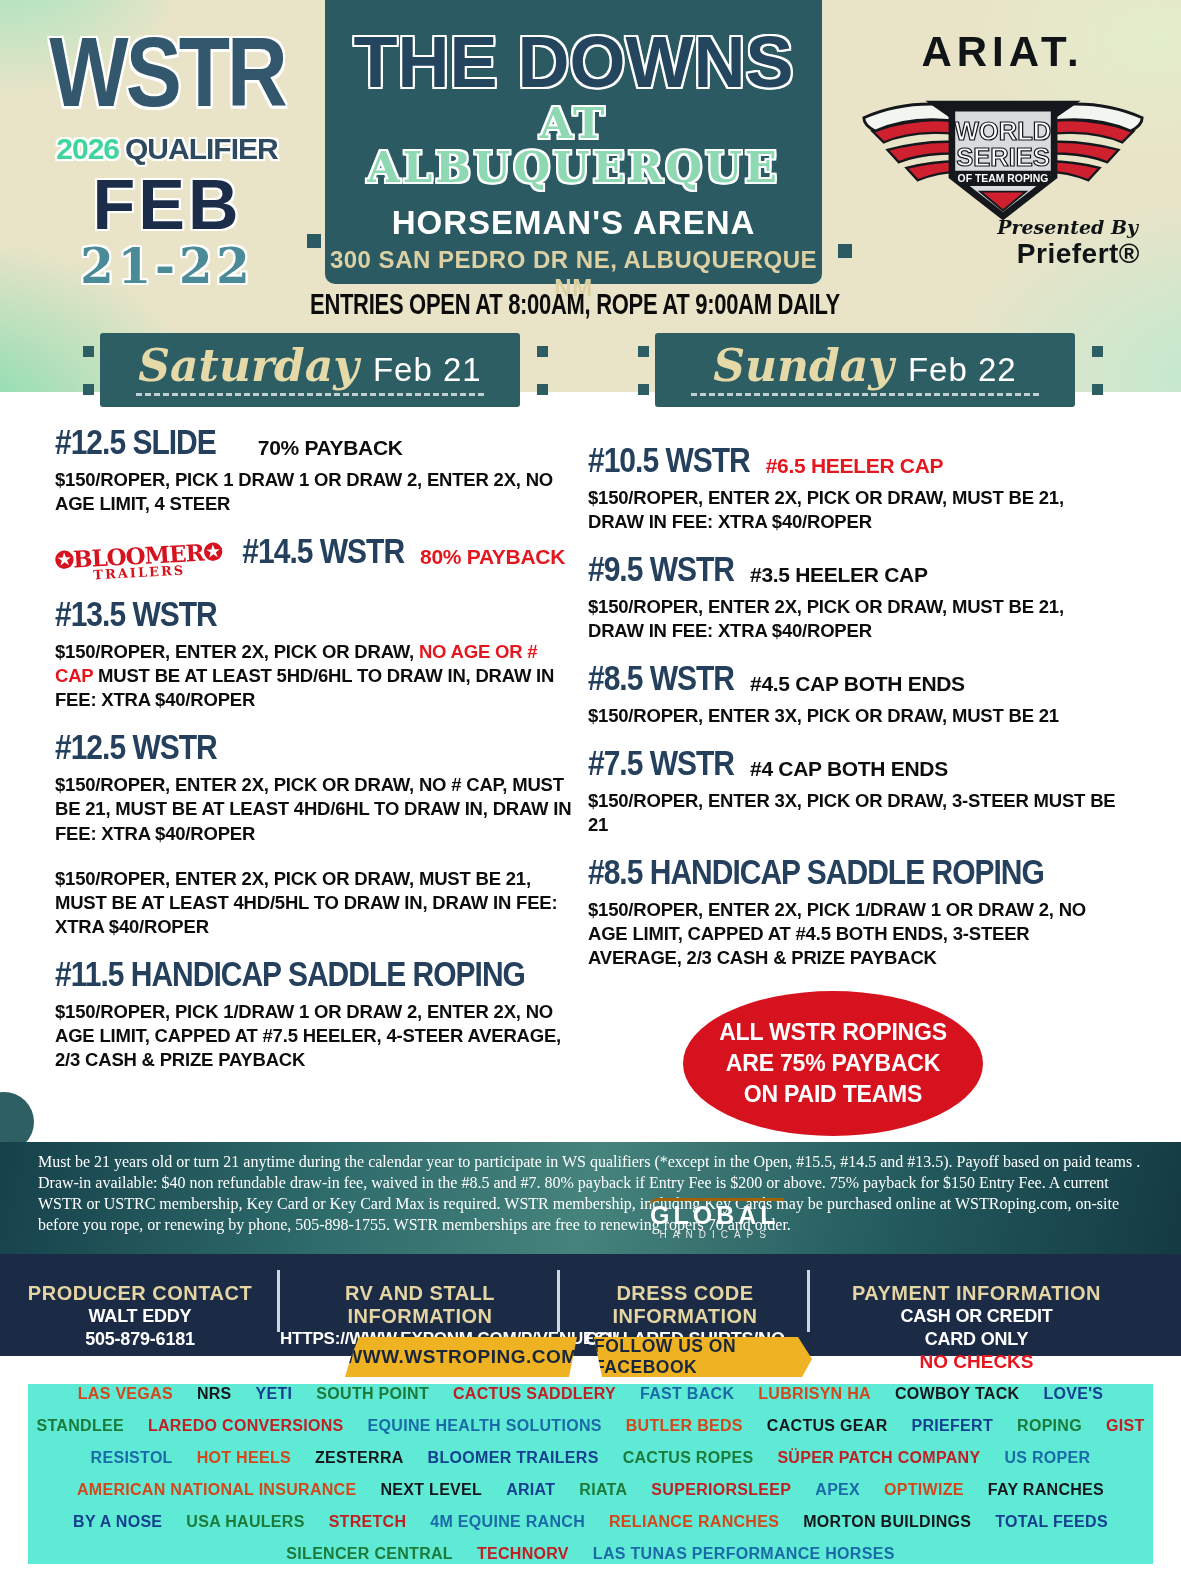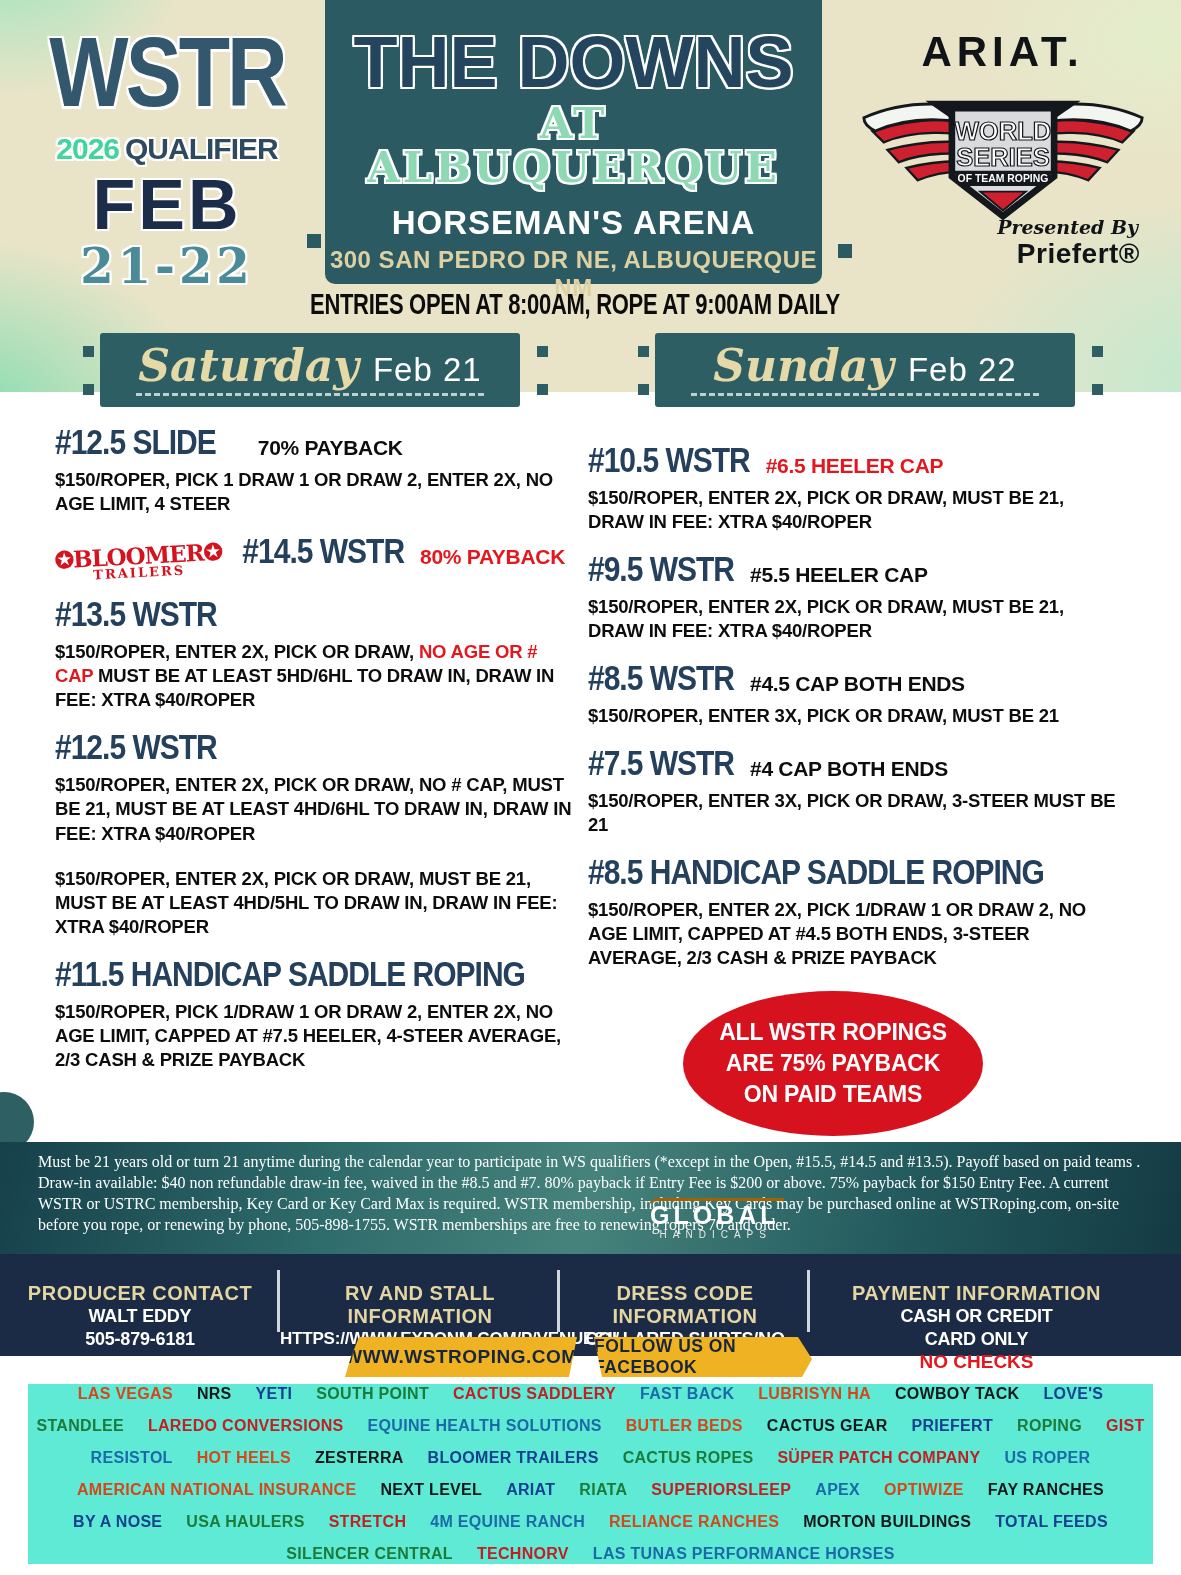--- a/index.html
+++ b/index.html
@@ -239,21 +239,21 @@
       <div class="event-head">
         <h3 class="event-title">#10.5 WSTR</h3>
         <span class="event-tag red">#6.5 HEELER CAP</span>
       </div>
       <p class="event-body"><span>$150/ROPER, ENTER 2X, PICK OR DRAW, MUST BE 21, DRAW IN FEE: XTRA $40/ROPER</span></p>
     </article>
 
     <article class="event">
       <div class="event-head">
         <h3 class="event-title">#9.5 WSTR</h3>
-        <span class="event-tag">#5.5 HEELER CAP</span>
+        <span class="event-tag">#3.5 HEELER CAP</span>
       </div>
       <p class="event-body"><span>$150/ROPER, ENTER 2X, PICK OR DRAW, MUST BE 21, DRAW IN FEE: XTRA $40/ROPER</span></p>
     </article>
 
     <article class="event">
       <div class="event-head">
         <h3 class="event-title">#8.5 WSTR</h3>
         <span class="event-tag">#4.5 CAP BOTH ENDS</span>
       </div>
       <p class="event-body"><span>$150/ROPER, ENTER 3X, PICK OR DRAW, MUST BE 21</span></p>

